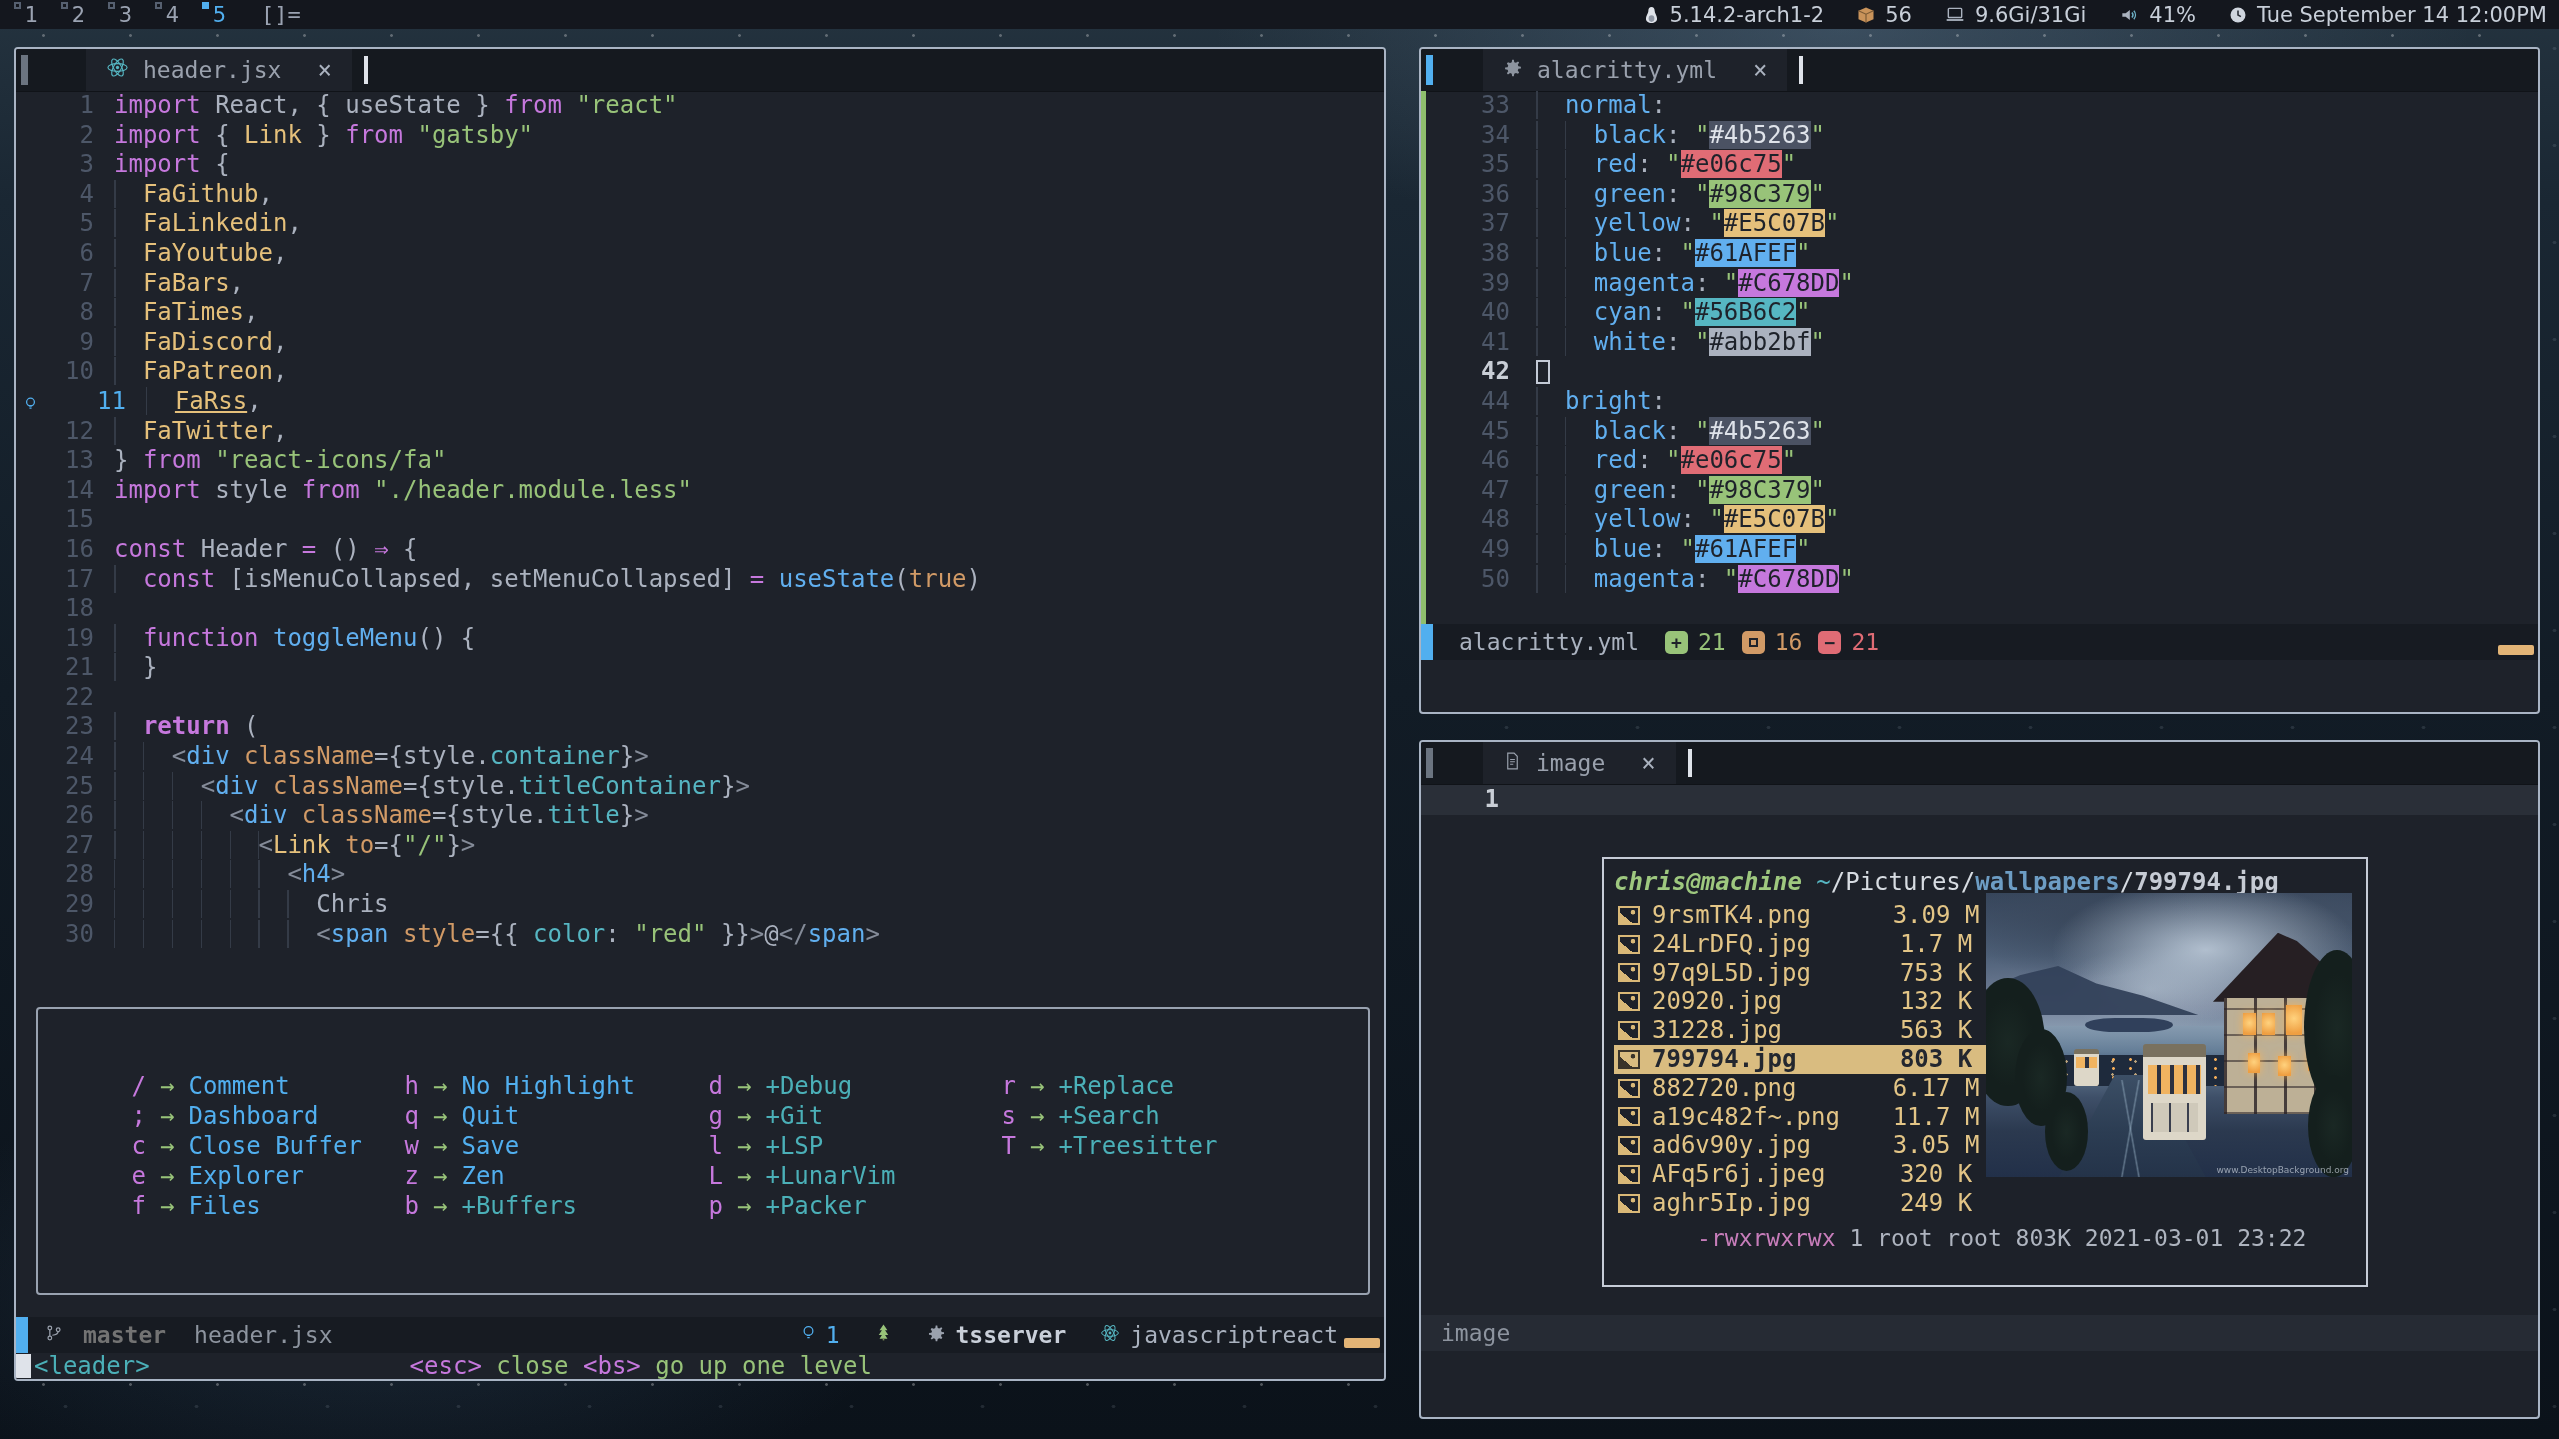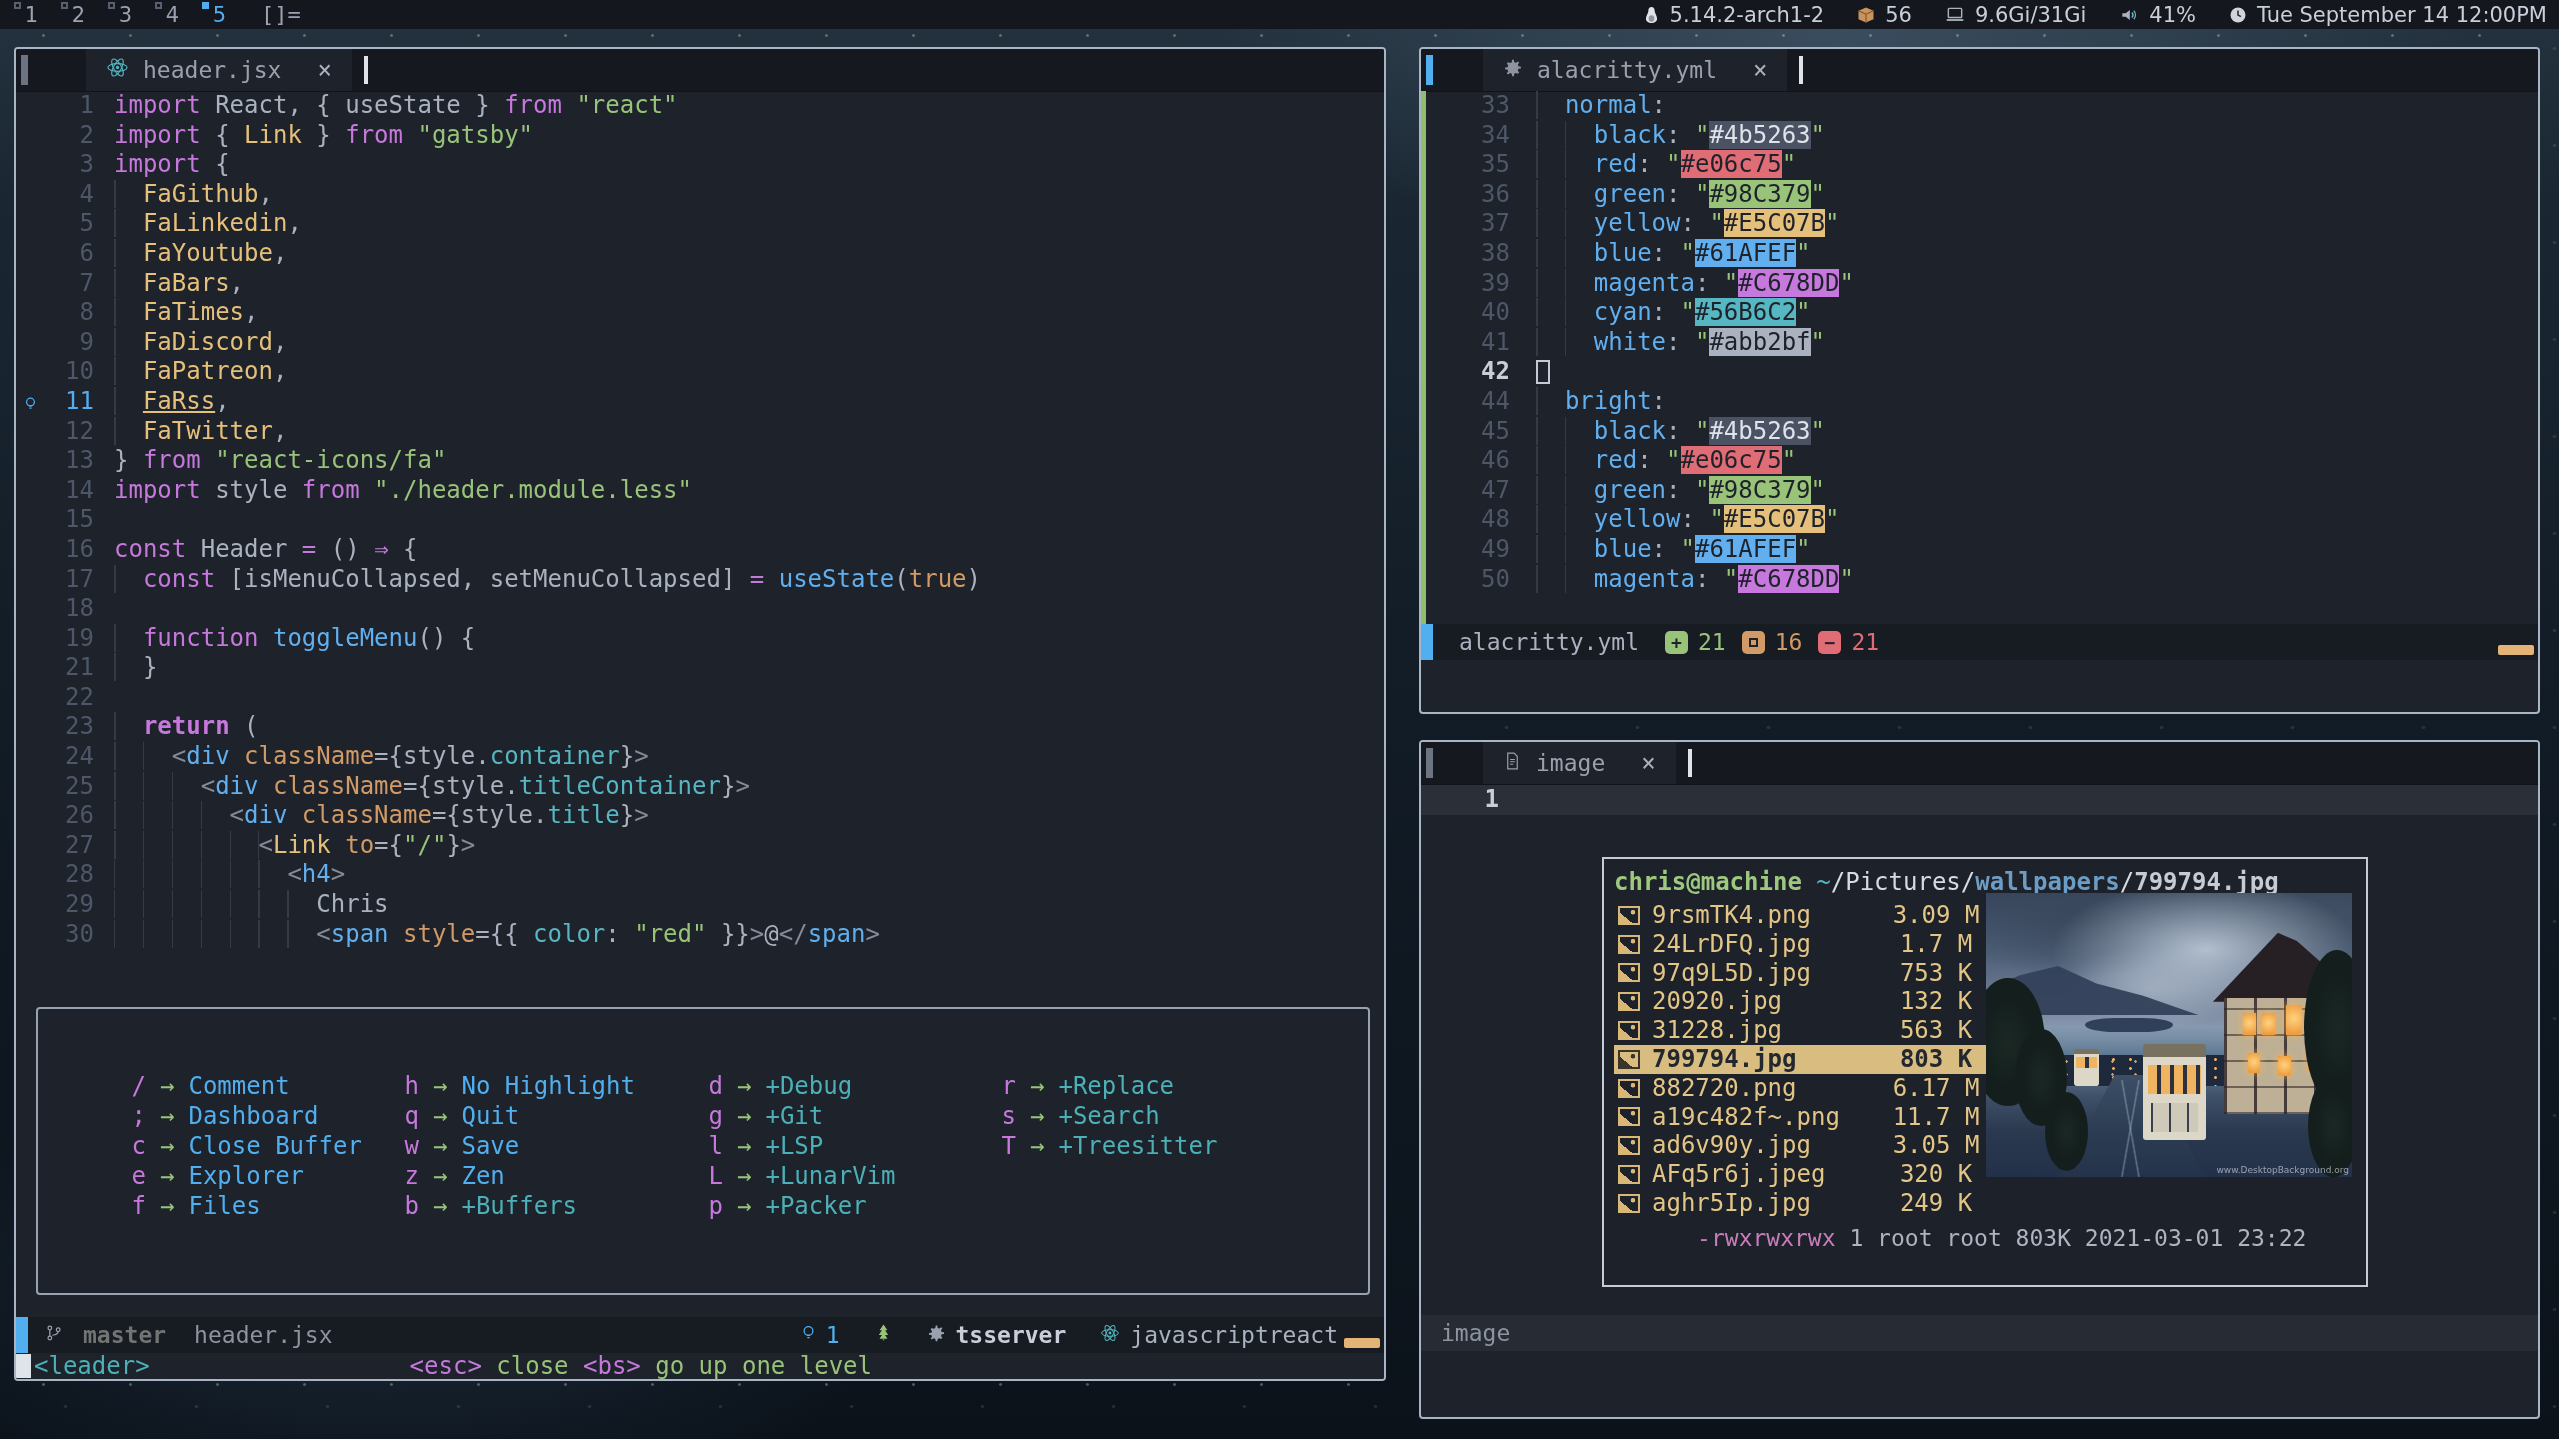--- a/index.html
+++ b/index.html
@@ -36,21 +36,21 @@
   .tab .tab-close{margin-left:22px;font-size:24px;color:#aab2bf;cursor:pointer;}
   .tab-caret{width:4px;height:28px;background:#dfe3ea;margin-left:12px;flex:none;}
   
   .codearea{position:absolute;left:0;right:0;}
   .row{display:flex;height:29.6px;line-height:29.6px;font-size:24px;white-space:pre;}
   .row.cur{background:#2a2f38;}
   .gut{flex:none;text-align:right;color:#4d5768;position:relative;}
   .win-left .gut{width:78px;padding-right:20px;}
   .win-rt .gut{width:84px;padding-right:26px;}
   .win-rb .gut{width:78px;padding-right:20px;}
-  .gut.blue{color:#51afef;}
+  .gut.blue{color:#51afef;padding-left:32px;}
   .gut.wht{color:#c9ced6;font-weight:bold;}
   .row.cur .gut{color:#c9ced6;font-weight:bold;}
   .gut .gutbulb{position:absolute;left:6px;top:4px;}
   .codetext{flex:1;overflow:hidden;}
   .s-kw{color:#c678dd;} .s-fg{color:#abb2bf;} .s-str{color:#98c379;}
   .s-yel{color:#e5c07b;} .s-yelu{color:#e5c07b;text-decoration:underline;}
   .s-blu{color:#61afef;} .s-orn{color:#d19a66;} .s-cyn{color:#56b6c2;}
   .s-cmt{color:#5c6370;font-style:italic;} .s-pun{color:#848b98;}
   .s-ret{color:#c678dd;font-weight:bold;}
   .s-ind{background-image:repeating-linear-gradient(to right,#343b47 0,#343b47 1.5px,transparent 1.5px,transparent 2ch);}
@@ -101,21 +101,21 @@
       radial-gradient(circle at 72% 28%, #d9b877 2px, transparent 2.6px),
       linear-gradient(to top right, #d9b877 34%, transparent 34%);}
   .trow .fname{color:#e3c586;flex:1;white-space:pre;}
   .trow .fsize{color:#e3c586;white-space:pre;text-align:center;min-width:100px;}
   .trow.sel{background:#d9bc80;}
   .trow.sel .fname,.trow.sel .fsize{color:#23272f;font-weight:bold;}
   .trow.sel .fic{border-color:#3a342a;background:
       radial-gradient(circle at 72% 28%, #3a342a 2px, transparent 2.6px),
       linear-gradient(to top right, #3a342a 34%, transparent 34%);}
   .tprompt{height:30px;line-height:30px;white-space:pre;margin-bottom:4px;}
-  .t-tg{color:#9ec87f;font-weight:bold;} .t-tc{color:#56b6c2;} .t-tw{color:#d7dce2;font-weight:normal;}
+  .t-tg{color:#9ec87f;font-weight:bold;font-style:italic;} .t-tc{color:#56b6c2;} .t-tw{color:#d7dce2;font-weight:normal;}
   .t-tb{color:#6d9dc4;font-weight:bold;} .t-tgr{color:#c6cbd4;font-weight:bold;}
   .tfooter{position:absolute;left:10px;bottom:8px;white-space:pre;font-size:23px;}
   .tfooter .perm{color:#c77dba;} .tfooter .rest{color:#aeb4bf;}
   
   .term-img{position:absolute;left:382px;top:34px;width:366px;height:284px;overflow:hidden;background:#44556b;}
   .ti{position:absolute;}
   .ti-sky{inset:0;background:
       radial-gradient(60% 35% at 60% 20%, rgba(195,208,222,.85), rgba(195,208,222,0) 70%),
       radial-gradient(45% 30% at 25% 8%, rgba(58,72,92,.95), rgba(58,72,92,0) 75%),
       radial-gradient(55% 30% at 88% 10%, rgba(66,80,100,.9), rgba(66,80,100,0) 72%),

